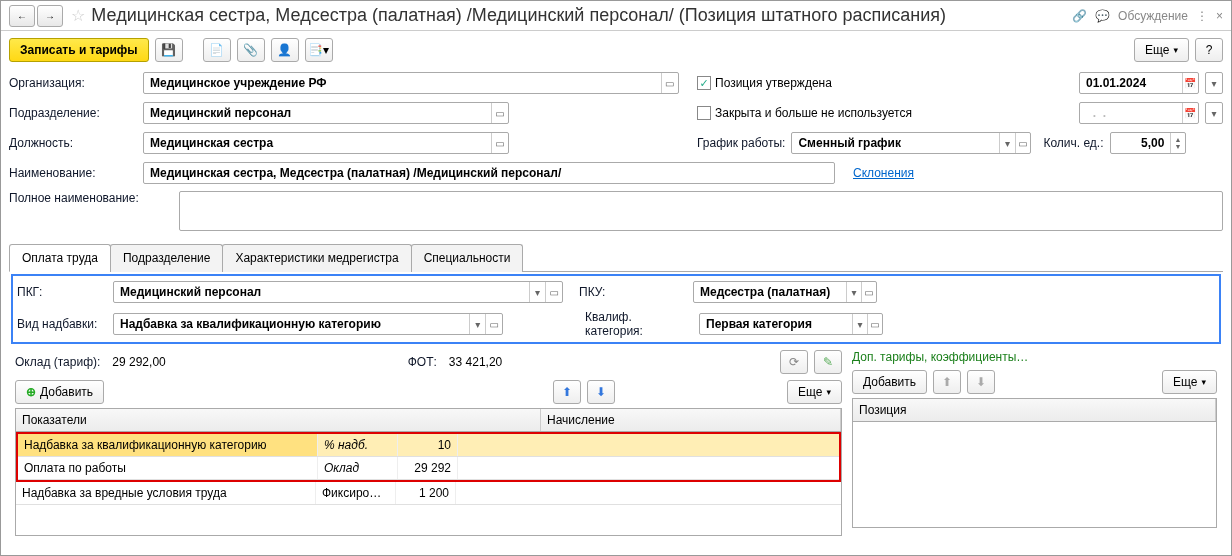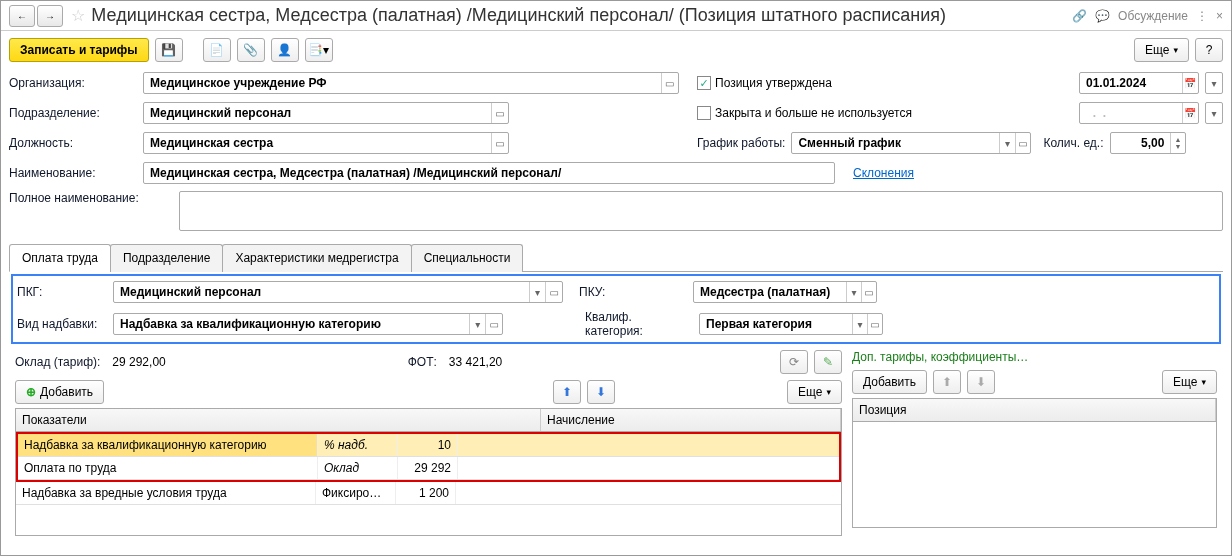--- a/index.html
+++ b/index.html
@@ -251,21 +251,21 @@
             <div class="th" style="flex:1">Показатели</div>
             <div class="th" style="width:300px">Начисление</div>
           </div>
           <div class="red-box">
             <div class="trow highlight-yellow">
               <div class="td" style="width:300px">Надбавка за квалификационную категорию</div>
               <div class="td" style="width:80px;font-style:italic">% надб.</div>
               <div class="td num-right" style="width:60px">10</div>
             </div>
             <div class="trow">
-              <div class="td" style="width:300px">Оплата по труда</div>
+              <div class="td" style="width:300px">Оплата по работы</div>
               <div class="td" style="width:80px;font-style:italic">Оклад</div>
               <div class="td num-right" style="width:60px">29 292</div>
             </div>
           </div>
           <div class="trow">
             <div class="td" style="width:300px">Надбавка за вредные условия труда</div>
             <div class="td" style="width:80px;">Фиксиро…</div>
             <div class="td num-right" style="width:60px">1 200</div>
           </div>
           <div style="height:30px"></div>

